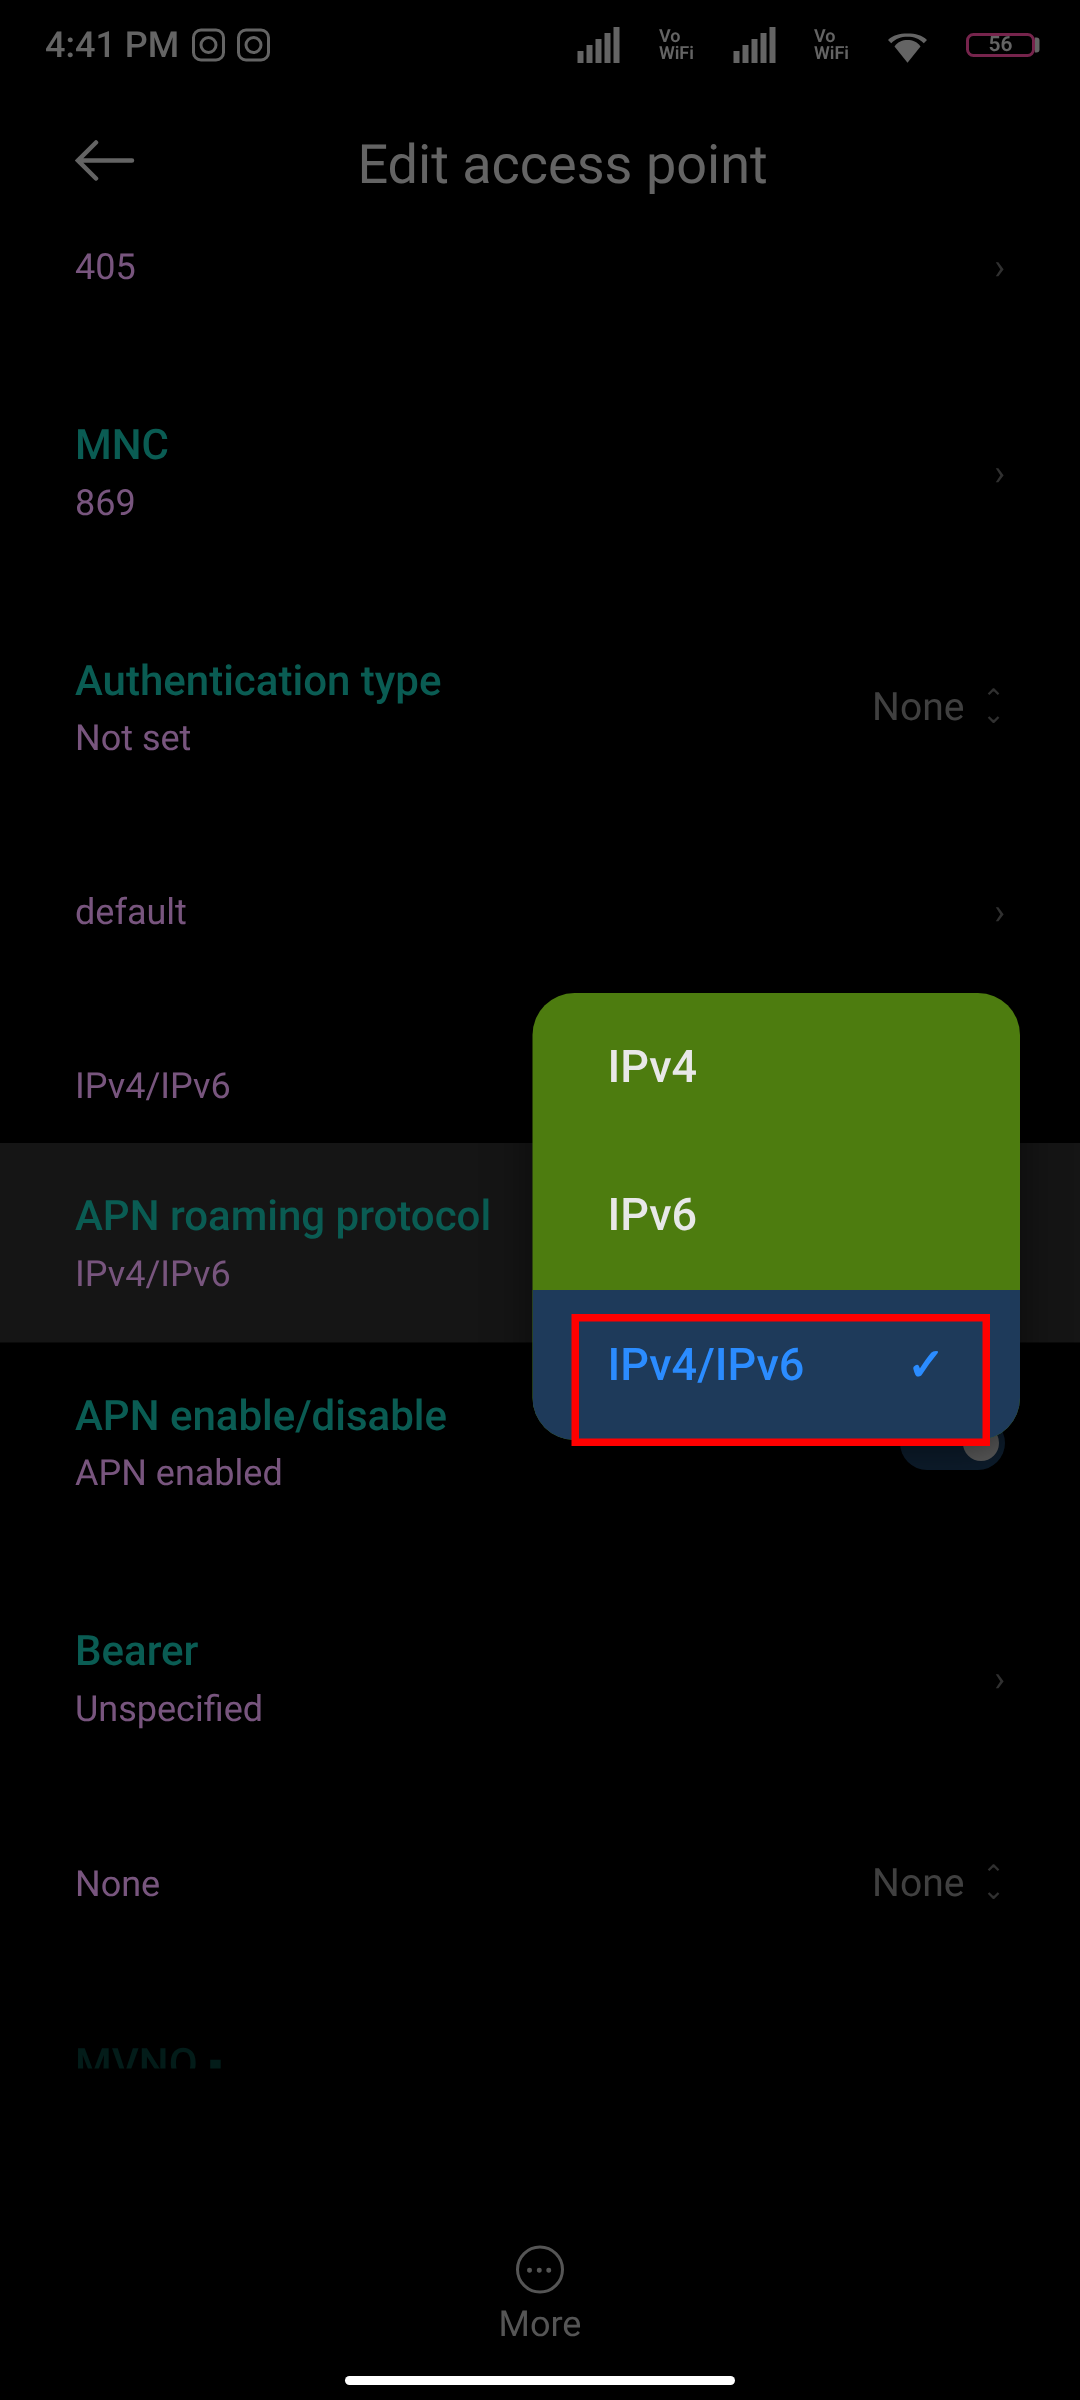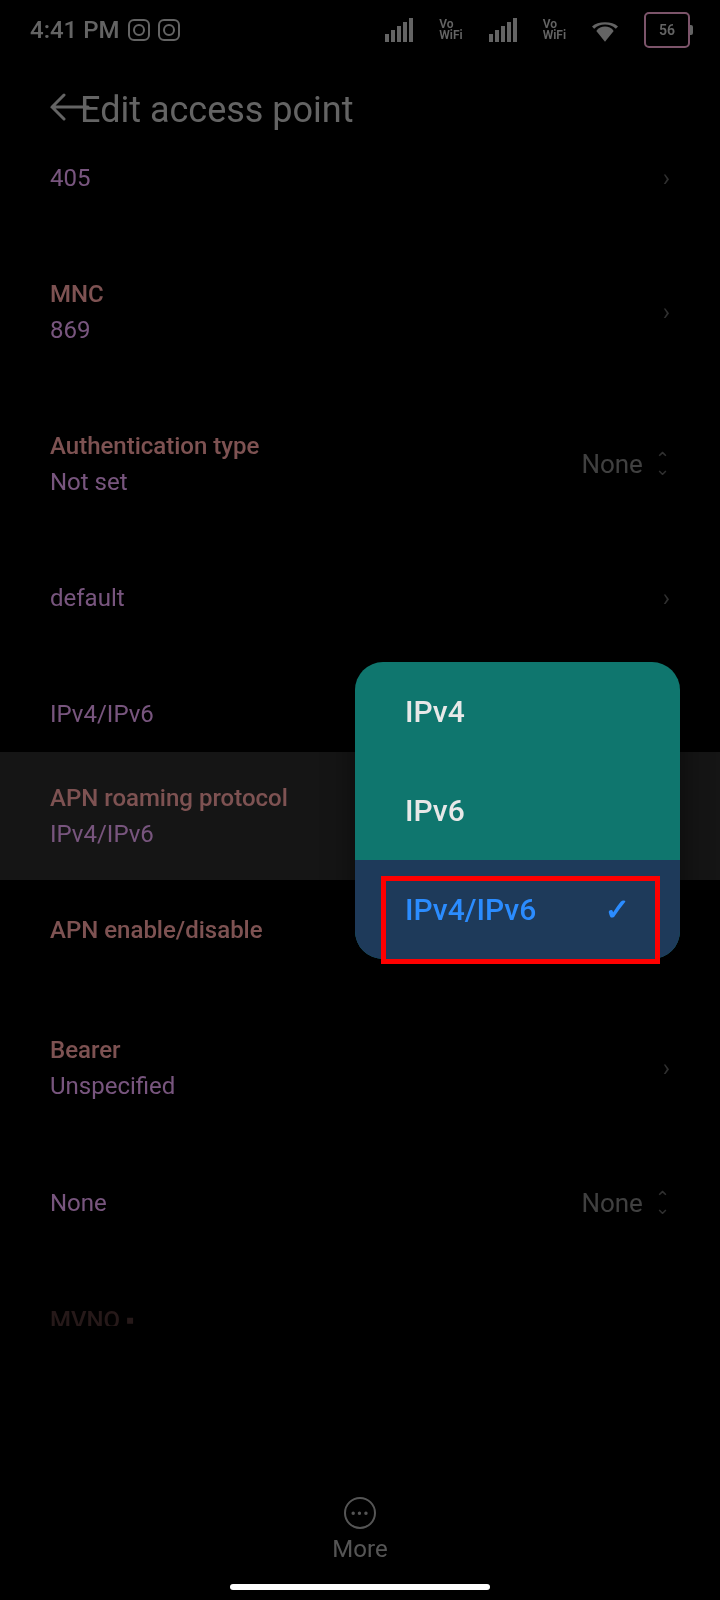--- a/index.html
+++ b/index.html
@@ -83,22 +83,22 @@
       font-weight: 600;
     }
     .wifi-icon {
       width: 26px;
       height: 20px;
       position: relative;
     }
     .wifi-icon svg { width: 100%; height: 100%; }
     .battery {
       width: 46px;
-      height: 36px;
-      border: 2px solid #f9a8d4;
+      height: 16px;
+      border: 2px solid #ec4899;
       border-radius: 5px;
       position: relative;
       display: flex;
       align-items: center;
       justify-content: center;
       font-size: 14px;
       font-weight: 600;
     }
     .battery::after {
       content: '';
@@ -117,21 +117,21 @@
       align-items: center;
       padding: 0 50px;
       gap: 50px;
     }
     .back-arrow {
       font-size: 32px;
       color: #c8c8c8;
     }
     .header-title {
       flex: 1;
-      text-align: left;
+      text-align: center;
       font-size: 36px;
       color: #c8c8c8;
       font-weight: 400;
       margin-left: -60px;
     }
     .settings-list {
       padding: 0;
     }
     .setting-row {
       padding: 24px 50px;
@@ -147,22 +147,22 @@
       background: #2a2a2a;
       padding-top: 32px;
       padding-bottom: 32px;
     }
     .setting-left {
       display: flex;
       flex-direction: column;
       gap: 8px;
     }
     .setting-label {
-      font-size: 24px;
-      color: #fca5a5;
+      font-size: 28px;
+      color: #14b8a6;
       font-weight: 500;
     }
     .setting-value {
       font-size: 24px;
       color: #f0abfc;
     }
     .setting-right {
       display: flex;
       align-items: center;
       gap: 12px;
@@ -201,21 +201,21 @@
       border-radius: 50%;
     }
     .gap-row {
       height: 40px;
     }
     .dropdown-menu {
       position: absolute;
       top: 662px;
       left: 355px;
       width: 325px;
-      background: #0f766e;
+      background: #4d7c0f;
       border-radius: 28px;
       z-index: 10;
       overflow: hidden;
       box-shadow: 0 8px 30px rgba(0,0,0,0.5);
     }
     .dropdown-item {
       padding: 32px 50px;
       font-size: 30px;
       color: #e8e8e8;
       font-weight: 500;
@@ -394,20 +394,21 @@
     <div class="setting-left">
       <div class="setting-label">APN roaming protocol</div>
       <div class="setting-value">IPv4/IPv6</div>
     </div>
     <div class="setting-right"></div>
   </div>
 
   <div class="setting-row" style="padding-top:32px;">
     <div class="setting-left">
       <div class="setting-label">APN enable/disable</div>
+      <div class="setting-value">APN enabled</div>
     </div>
     <div class="setting-right">
       <div class="toggle"></div>
     </div>
   </div>
 
   <div class="gap-row"></div>
 
   <div class="setting-row">
     <div class="setting-left">

